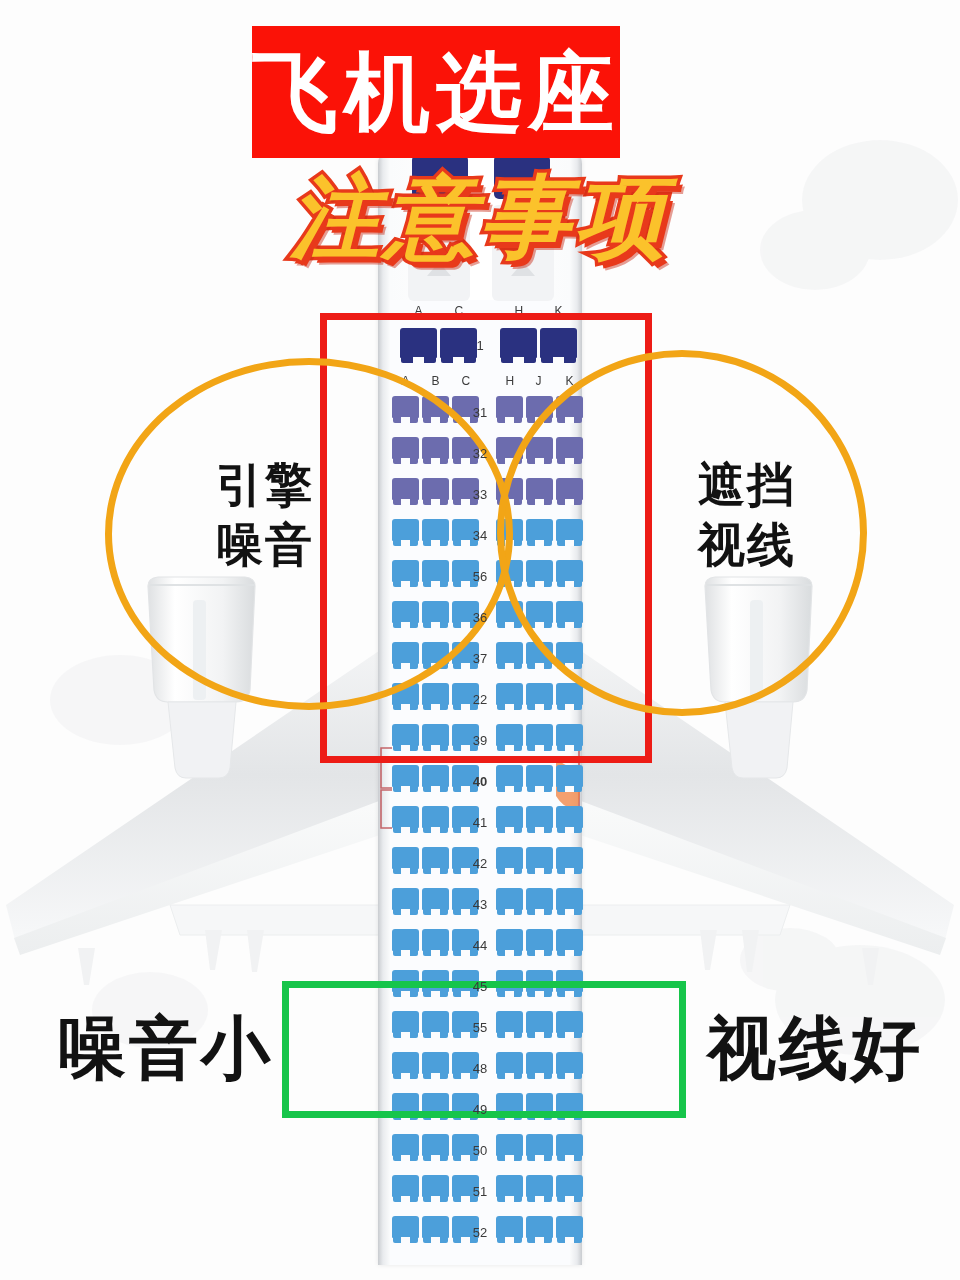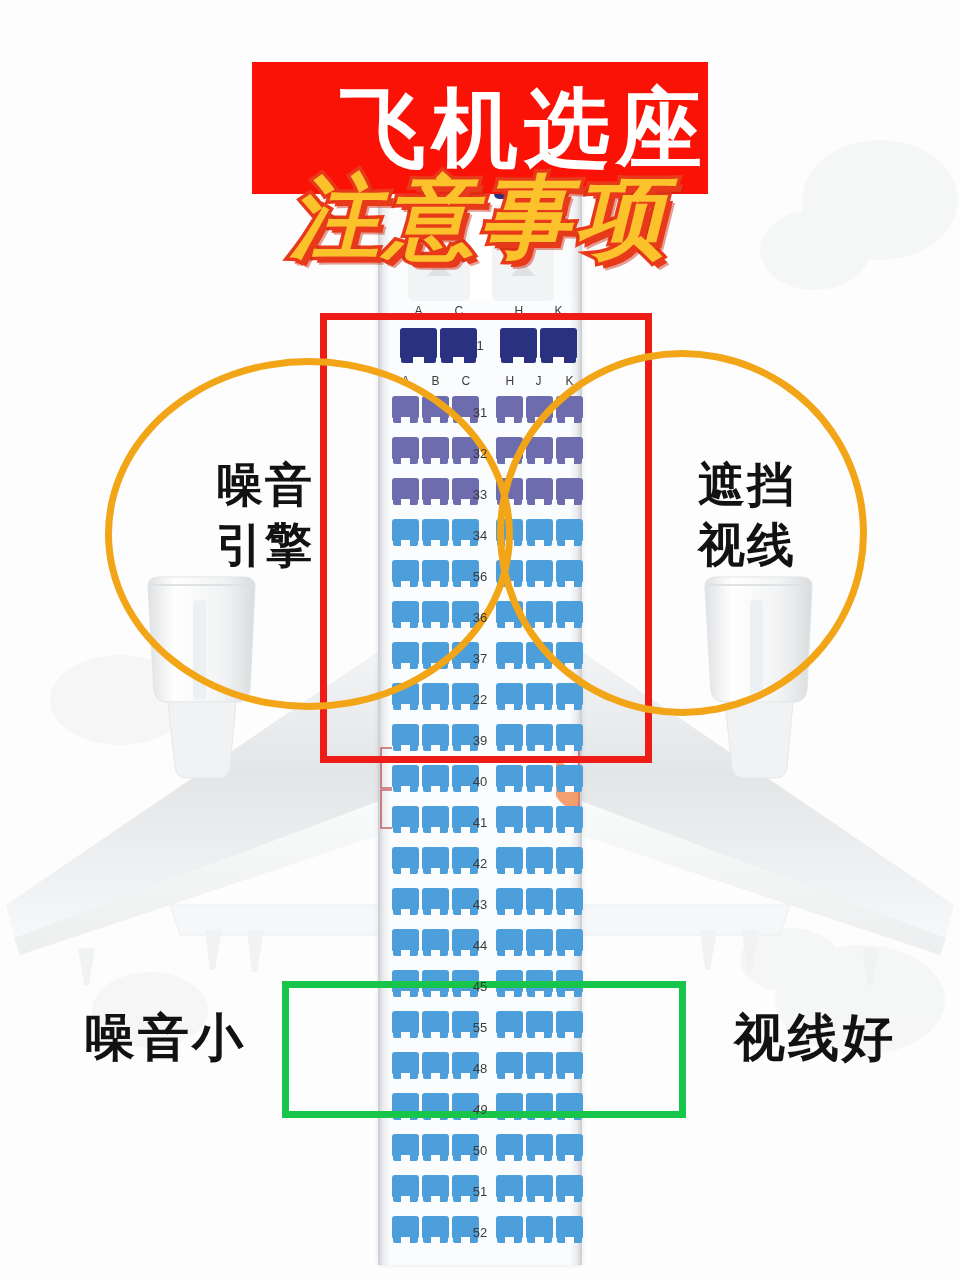--- a/index.html
+++ b/index.html
@@ -124,28 +124,27 @@
     border: 7px solid #16C54A;
     box-sizing: border-box;
     background: transparent;
   }
 
   
   .title-banner {
     position: absolute;
     left: 252px;
     top: 26px;
-    width: 456px;
+    width: 368px;
     height: 132px;
     background: #FB1207;
     display: flex;
     align-items: center;
     justify-content: flex-end;
     z-index: 40;
-    margin-top: 36px;
   }
   .title-banner .t {
     color: #ffffff;
     font-size: 86px;
     font-weight: bold;
     letter-spacing: 6px;
     line-height: 1;
     font-family: "Liberation Sans", "DejaVu Sans", sans-serif;
   }
   .subtitle {
@@ -175,21 +174,21 @@
     z-index: 35;
     color: #121212;
     font-size: 47px;
     font-weight: bold;
     line-height: 1.28;
     text-align: center;
     letter-spacing: 2px;
     font-family: "Liberation Sans", "DejaVu Sans", sans-serif;
   }
   .note-lg {
-    font-size: 51px;
+    font-size: 69px;
     letter-spacing: 3px;
   }
 </style>
 </head>
 <body>
 
 <div id="stage">
 
   <div class="plane-layer">
     <svg class="plane-svg" width="960" height="1280" viewBox="0 0 960 1280" aria-hidden="true">
@@ -375,21 +374,21 @@
       </div>
       <div class="seat-row" style="height: 41px;">
         <div class="rownum">39</div>
         <div class="seat" style="left: 14px; top: 4px; width: 27px; height: 22px; background: rgb(76, 159, 218);"></div>
         <div class="seat" style="left: 44px; top: 4px; width: 27px; height: 22px; background: rgb(76, 159, 218);"></div>
         <div class="seat" style="left: 74px; top: 4px; width: 27px; height: 22px; background: rgb(76, 159, 218);"></div>
         <div class="seat" style="left: 118px; top: 4px; width: 27px; height: 22px; background: rgb(76, 159, 218);"></div>
         <div class="seat" style="left: 148px; top: 4px; width: 27px; height: 22px; background: rgb(76, 159, 218);"></div>
         <div class="seat" style="left: 178px; top: 4px; width: 27px; height: 22px; background: rgb(76, 159, 218);"></div>
       </div>
-      <div class="seat-row" style="height: 41px;">
+      <div class="seat-row" style="height: 41px; font-weight: bold;">
         <div class="rownum">40</div>
         <div class="seat" style="left: 14px; top: 4px; width: 27px; height: 22px; background: rgb(76, 159, 218);"></div>
         <div class="seat" style="left: 44px; top: 4px; width: 27px; height: 22px; background: rgb(76, 159, 218);"></div>
         <div class="seat" style="left: 74px; top: 4px; width: 27px; height: 22px; background: rgb(76, 159, 218);"></div>
         <div class="seat" style="left: 118px; top: 4px; width: 27px; height: 22px; background: rgb(76, 159, 218);"></div>
         <div class="seat" style="left: 148px; top: 4px; width: 27px; height: 22px; background: rgb(76, 159, 218);"></div>
         <div class="seat" style="left: 178px; top: 4px; width: 27px; height: 22px; background: rgb(76, 159, 218);"></div>
       </div>
       <div class="seat-row" style="height: 41px;">
         <div class="rownum">41</div>
@@ -447,21 +446,21 @@
       </div>
       <div class="seat-row" style="height: 41px;">
         <div class="rownum">48</div>
         <div class="seat" style="left: 14px; top: 4px; width: 27px; height: 22px; background: rgb(76, 159, 218);"></div>
         <div class="seat" style="left: 44px; top: 4px; width: 27px; height: 22px; background: rgb(76, 159, 218);"></div>
         <div class="seat" style="left: 74px; top: 4px; width: 27px; height: 22px; background: rgb(76, 159, 218);"></div>
         <div class="seat" style="left: 118px; top: 4px; width: 27px; height: 22px; background: rgb(76, 159, 218);"></div>
         <div class="seat" style="left: 148px; top: 4px; width: 27px; height: 22px; background: rgb(76, 159, 218);"></div>
         <div class="seat" style="left: 178px; top: 4px; width: 27px; height: 22px; background: rgb(76, 159, 218);"></div>
       </div>
-      <div class="seat-row" style="height: 41px; font-style: italic;">
+      <div class="seat-row" style="height: 41px;">
         <div class="rownum">49</div>
         <div class="seat" style="left: 14px; top: 4px; width: 27px; height: 22px; background: rgb(76, 159, 218);"></div>
         <div class="seat" style="left: 44px; top: 4px; width: 27px; height: 22px; background: rgb(76, 159, 218);"></div>
         <div class="seat" style="left: 74px; top: 4px; width: 27px; height: 22px; background: rgb(76, 159, 218);"></div>
         <div class="seat" style="left: 118px; top: 4px; width: 27px; height: 22px; background: rgb(76, 159, 218);"></div>
         <div class="seat" style="left: 148px; top: 4px; width: 27px; height: 22px; background: rgb(76, 159, 218);"></div>
         <div class="seat" style="left: 178px; top: 4px; width: 27px; height: 22px; background: rgb(76, 159, 218);"></div>
       </div>
       <div class="seat-row" style="height: 41px;">
         <div class="rownum">50</div>
@@ -502,22 +501,22 @@
 
   <div class="title-banner">
     <div class="t">飞机选座</div>
   </div>
 
   <div class="subtitle">
     <div class="t">注意事项</div>
   </div>
 
   <div class="note" style="left:150px; top:455px; width:230px;">
+    <div>引擎</div>
     <div>噪音</div>
-    <div>引擎</div>
   </div>
 
   <div class="note" style="left:632px; top:455px; width:230px;">
     <div>遮挡</div>
     <div>视线</div>
   </div>
 
   <div class="note note-lg" style="left:40px; top:1005px; width:250px;">噪音小</div>
 
   <div class="note note-lg" style="left:690px; top:1005px; width:250px;">视线好</div>

